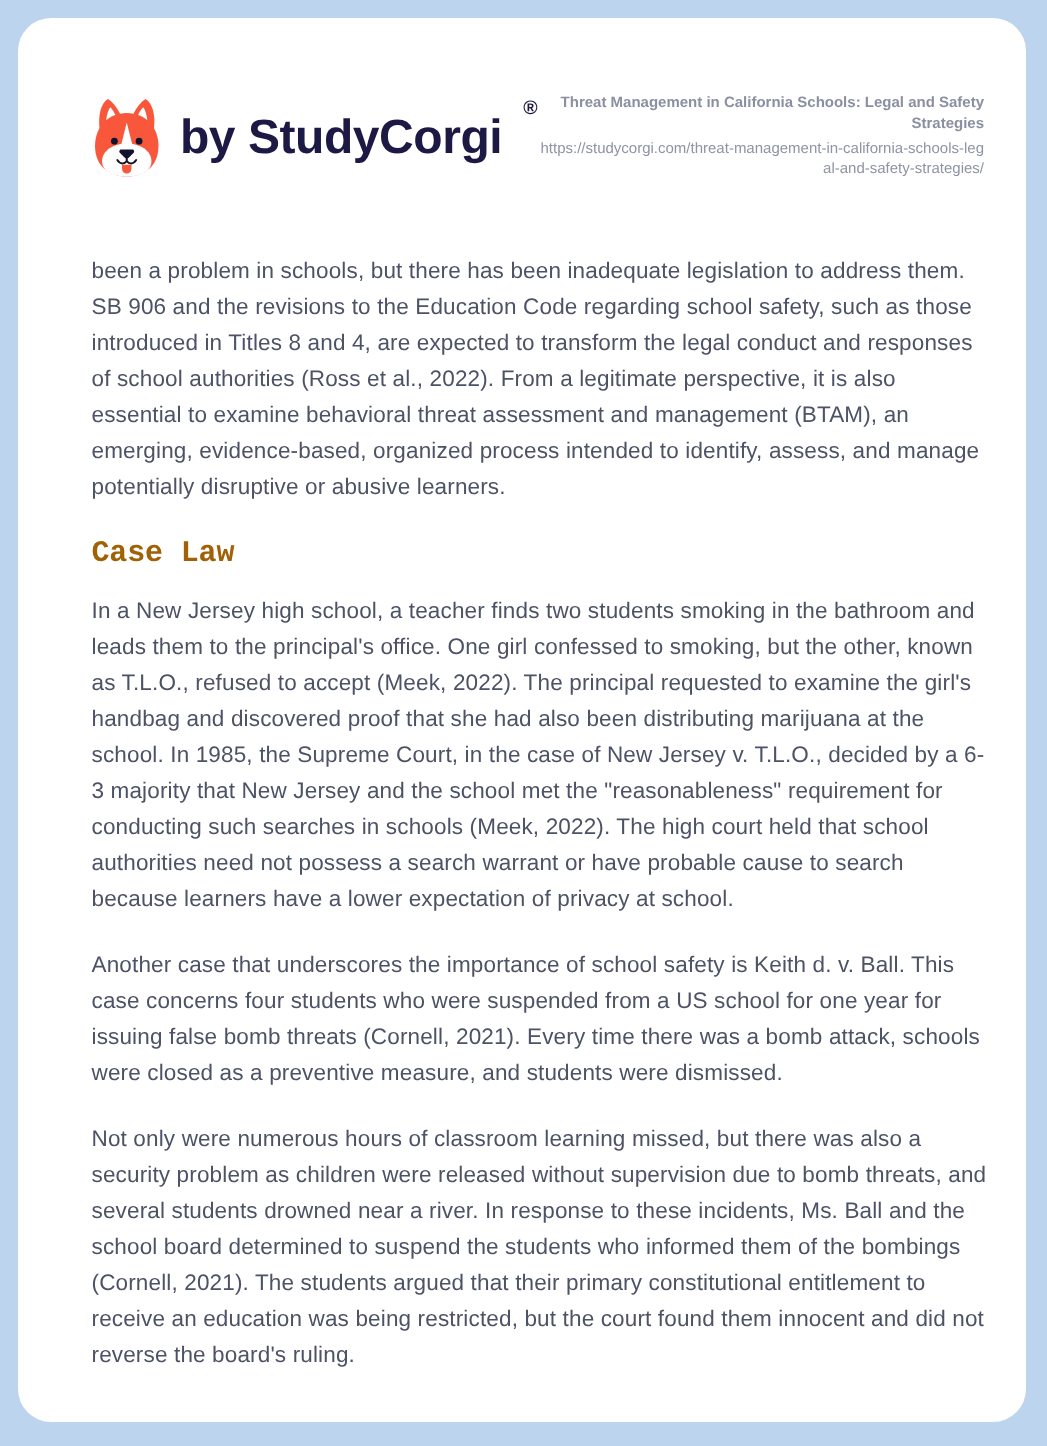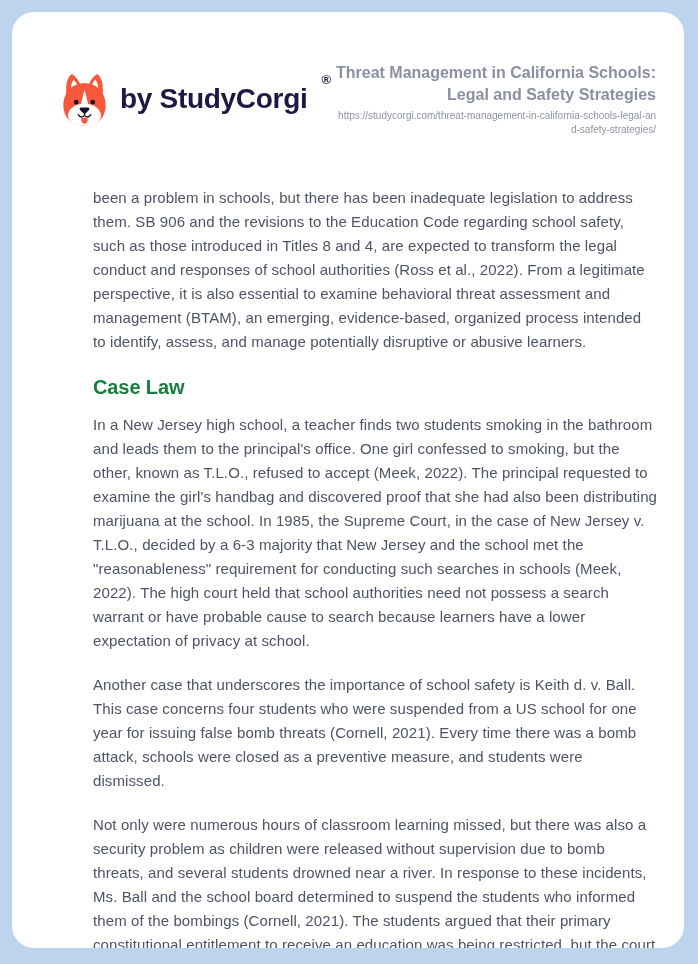--- a/index.html
+++ b/index.html
@@ -29,73 +29,73 @@
   }
   .brand {
     display: flex;
     align-items: center;
     gap: 12px;
     text-decoration: none;
     cursor: pointer;
   }
   .corgi-svg { display: block; }
   .wordmark {
-    font-size: 28px;
+    font-size: 32px;
     font-weight: 800;
     color: #1c1a44;
     letter-spacing: -0.3px;
     white-space: nowrap;
   }
   .reg-mark {
     font-size: 13px;
     font-weight: 700;
     color: #1c1a44;
     align-self: flex-start;
     margin-top: 2px;
     margin-left: 2px;
   }
   .doc-meta {
     width: 322px;
     text-align: right;
   }
   .doc-title {
-    font-size: 16px;
+    font-size: 10px;
     font-weight: 700;
     color: #8a90a1;
     line-height: 1.38;
     margin-bottom: 3px;
   }
   .doc-url {
     display: block;
     font-size: 10px;
     font-weight: 400;
     color: #8e94a4;
     line-height: 1.38;
     text-decoration: none;
     word-break: break-all;
     cursor: pointer;
   }
   .article {
     padding: 49px 26px 0 49px;
-    margin-left: 32px;
   }
   .article p {
     margin: 0 0 20px 0;
     font-size: 15px;
     line-height: 24px;
     color: #4d5366;
     letter-spacing: 0.1px;
   }
   .article h2 {
     margin: 0 0 13px 0;
     font-size: 20px;
     line-height: 26px;
     font-weight: 800;
-    color: #15803d;
+    color: #a16207;
     letter-spacing: -0.1px;
+    font-family: Liberation Mono, monospace;
   }
 </style>
 </head>
 <body>
 
 <div class="card">
 
   <header class="card-header">
 
     <a class="brand">

